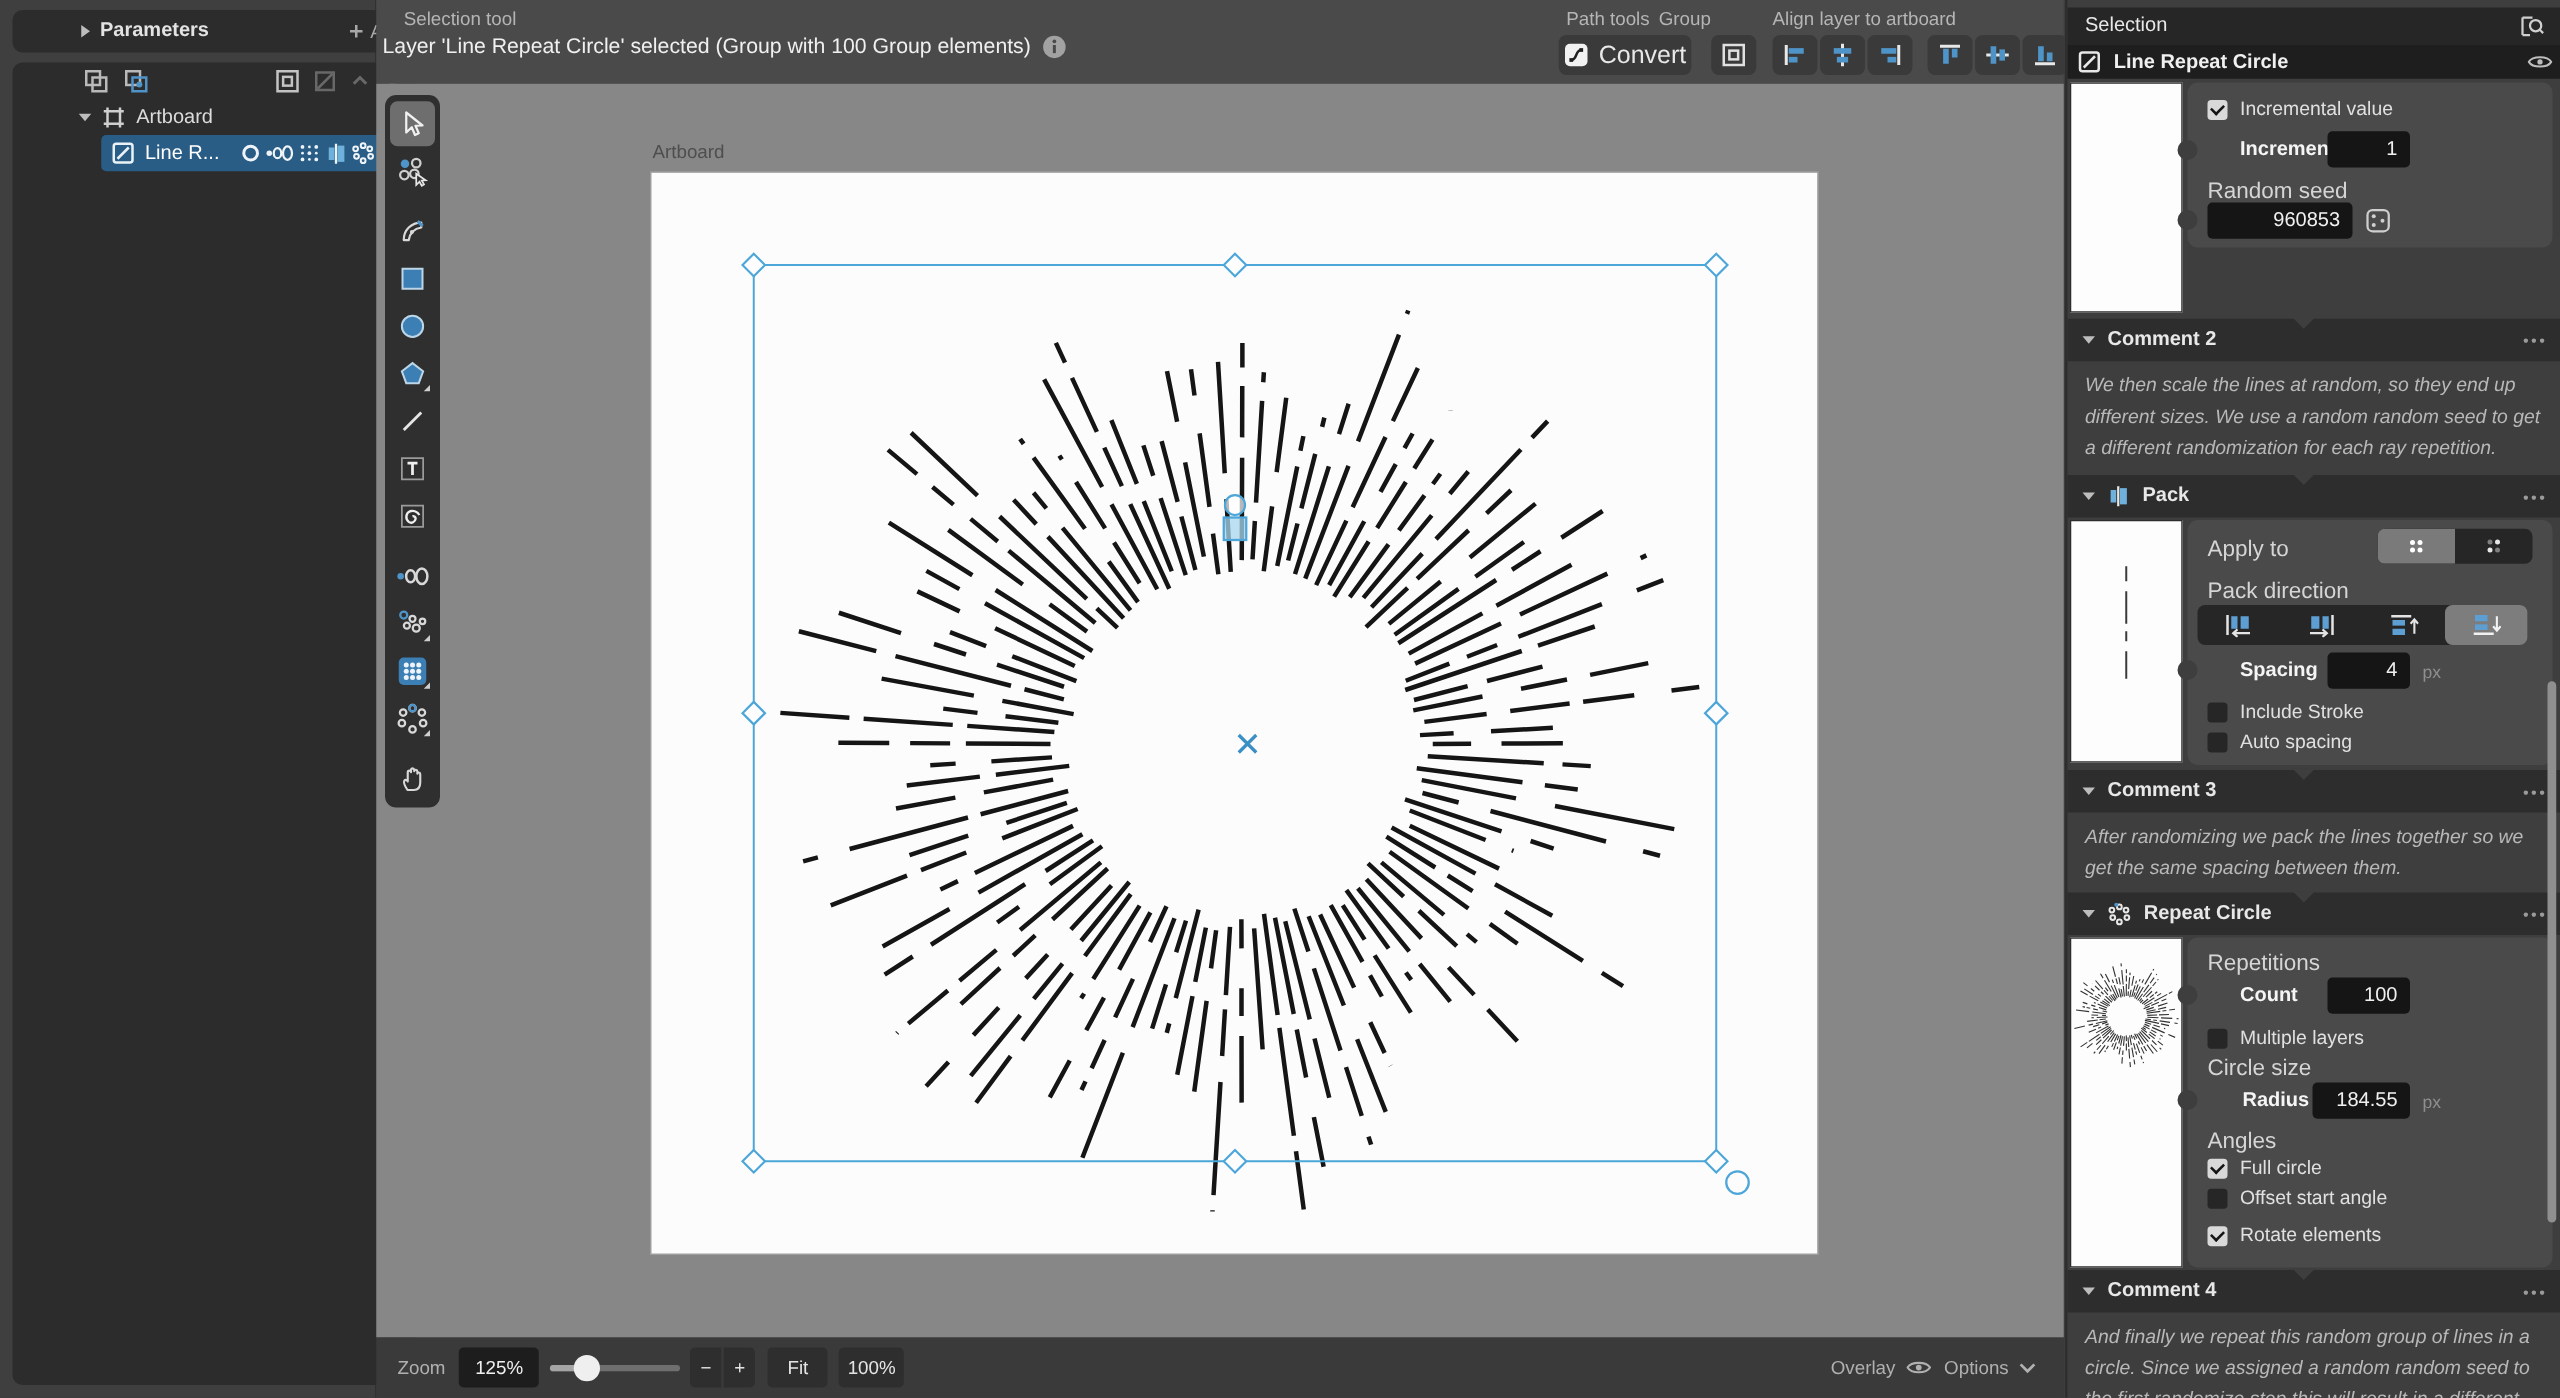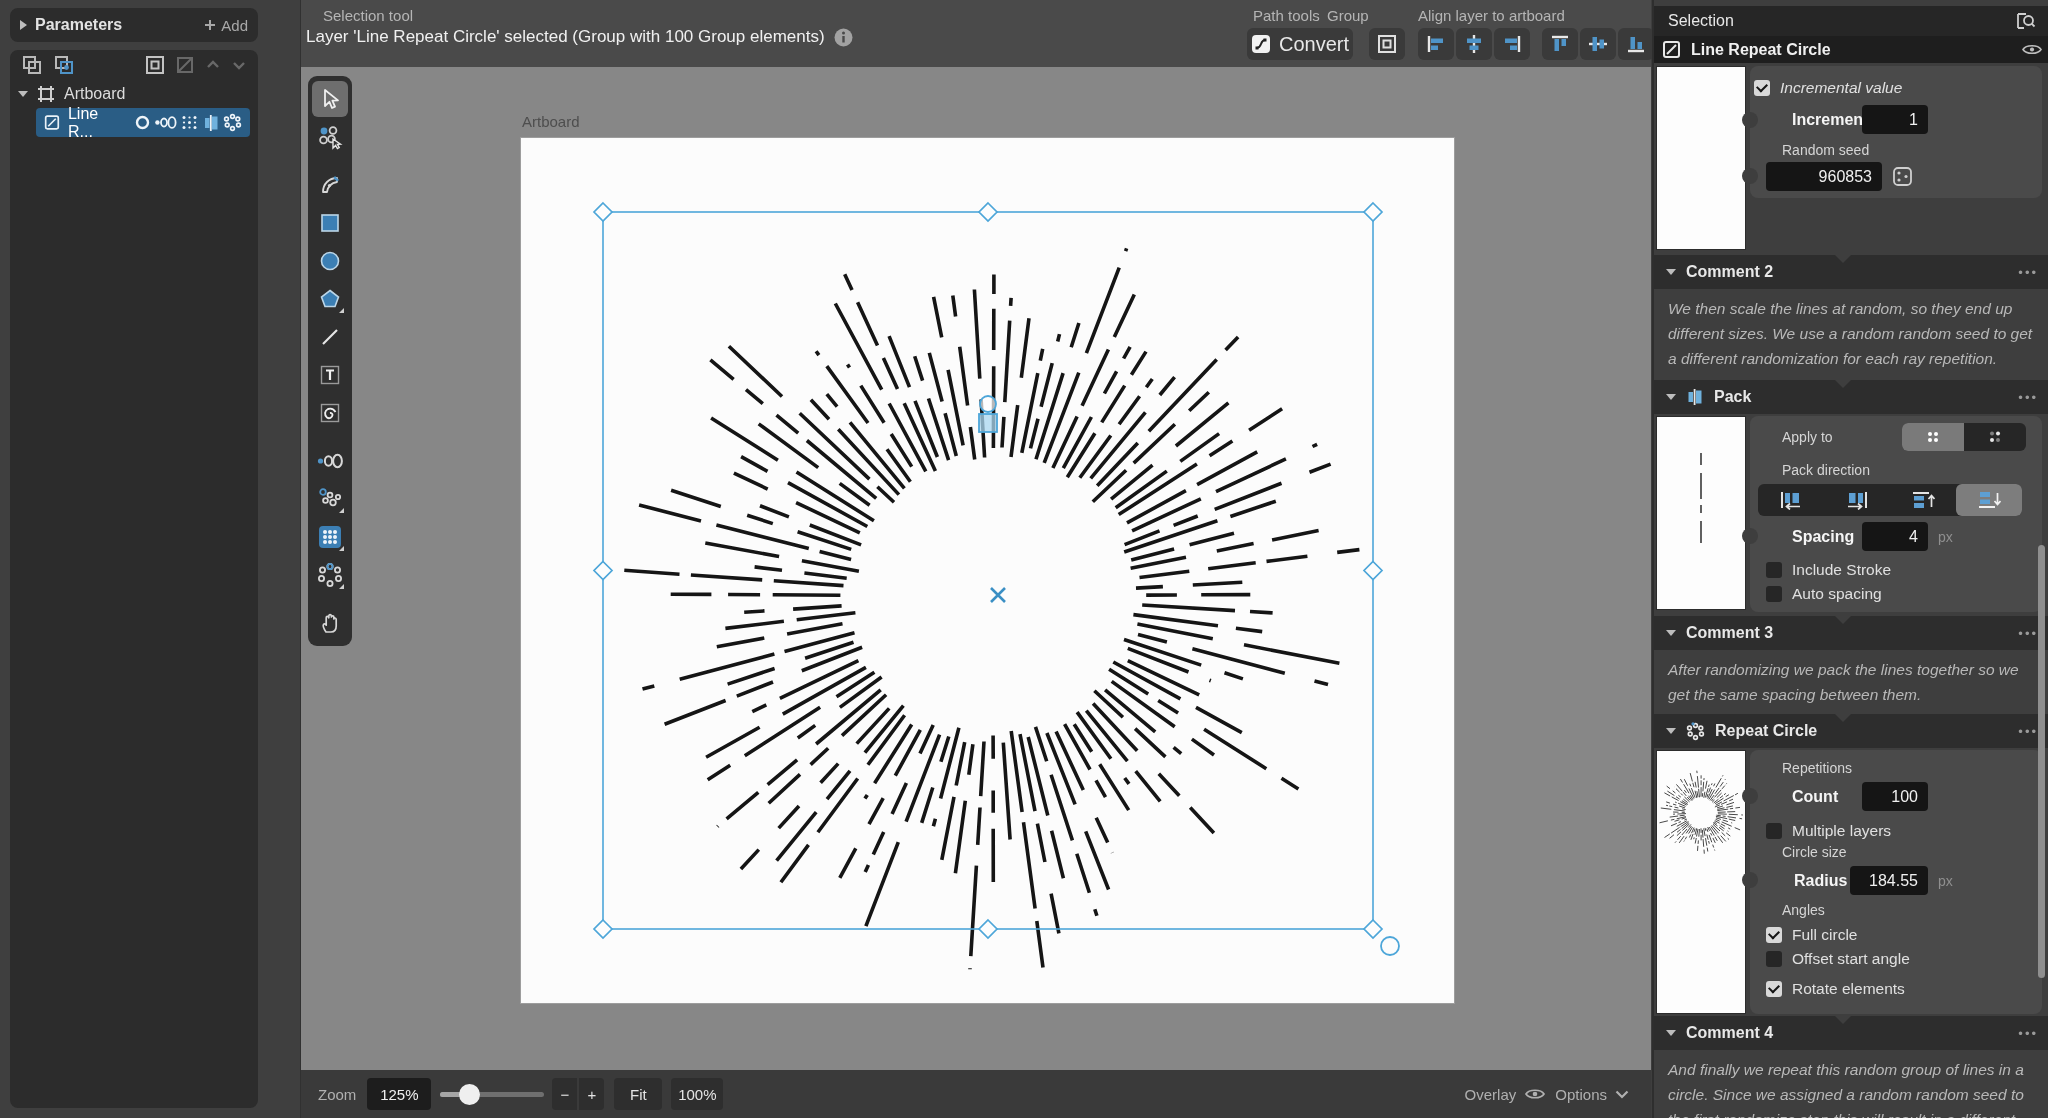--- a/index.html
+++ b/index.html
@@ -4,21 +4,21 @@
 <style>
   html,body{margin:0;padding:0;}
   body{width:2048px;height:1118px;overflow:hidden;background:#3e3e3e;
        font-family:"Liberation Sans",sans-serif;-webkit-font-smoothing:antialiased;}
   #app{position:absolute;inset:0;width:2048px;height:1118px;}
   .abs{position:absolute;}
   svg{display:block;}
 
   
   #left-sidebar{left:0;top:0;width:300px;height:1118px;background:#3f3f3f;border-right:1px solid #313131;}
-  .lpanel{position:absolute;left:10px;width:248px;background:#2c2c2c;border-radius:8px;}
+  .lpanel{position:absolute;left:10px;width:278px;background:#2c2c2c;border-radius:8px;padding-left:45px;}
   .lpanel-header{display:flex;align-items:center;gap:8px;height:34px;padding:0 10px;color:#e3e3e3;font-size:16px;font-weight:bold;}
   .tri{width:0;height:0;display:inline-block;}
   .tri.right{border-left:7px solid #bdbdbd;border-top:5px solid transparent;border-bottom:5px solid transparent;}
   .tri.down{border-top:7px solid #bdbdbd;border-left:5px solid transparent;border-right:5px solid transparent;}
   .add-btn{margin-left:auto;color:#a8a8a8;font-weight:normal;font-size:15px;display:flex;align-items:center;gap:5px;}
   .layers-toolbar{display:flex;align-items:center;height:30px;padding:0 10px;gap:8px;}
   .lt-spacer{flex:1;}
   .tree-row{display:flex;align-items:center;height:28px;padding:0 8px;color:#dcdcdc;font-size:16px;gap:8px;}
   .layer-row-selected{margin-left:26px;margin-right:8px;background:#2a5d85;border-radius:4px;color:#fff;height:29px;}
   .badges{display:flex;align-items:center;gap:3px;margin-left:8px;}
@@ -44,21 +44,21 @@
   .bb-btn{background:#2e2e2e;border-radius:4px;color:#e4e4e4;display:flex;align-items:center;justify-content:center;font-size:15px;}
 
   
   #right-panel{left:1652px;top:0;width:396px;height:1118px;background:#3e3e3e;border-left:2px solid #2e2e2e;}
   .rp-header{position:absolute;left:0;width:396px;height:34px;background:#2d2d2d;display:flex;align-items:center;gap:10px;padding:0 12px;box-sizing:border-box;color:#e8e8e8;font-size:16px;font-weight:bold;}
   .rp-header .dots{margin-left:auto;color:#9a9a9a;font-weight:normal;letter-spacing:2px;font-size:13px;}
   .rp-header::before{content:"";position:absolute;left:180px;top:-1px;border-left:9px solid transparent;border-right:9px solid transparent;border-top:9px solid #3e3e3e;}
   .comment-text{position:absolute;left:14px;width:368px;color:#b8b8b8;font-size:15.5px;font-style:italic;line-height:25px;}
   .thumb{position:absolute;left:2px;width:90px;background:#fdfdfd;border:1px solid #2c2c2c;box-sizing:border-box;}
   .pblock{position:absolute;left:96px;width:292px;background:#4a4a4a;border-radius:8px;box-sizing:border-box;}
-  .plabel{color:#d5d5d5;font-size:14px;margin-left:16px;}
+  .plabel{color:#d5d5d5;font-size:18px;}
   .pbold{color:#f5f5f5;font-size:16px;font-weight:bold;}
   .pfield{background:#151515;border-radius:4px;color:#f0f0f0;font-size:16px;display:flex;align-items:center;justify-content:flex-end;padding-right:10px;box-sizing:border-box;}
   .punit{color:#8f8f8f;font-size:14px;}
   .sock{position:absolute;left:-8px;width:16px;height:16px;border-radius:50%;background:#3e3e3e;}
   .cb{width:16px;height:16px;border-radius:3px;background:#262626;display:inline-block;position:relative;flex:none;}
   .cb.on{background:#d9d9d9;}
   .cb.on::after{content:"";position:absolute;left:3px;top:3px;width:8px;height:5px;border-left:2.5px solid #151515;border-bottom:2.5px solid #151515;transform:rotate(-45deg);}
   .cbrow{position:absolute;display:flex;align-items:center;gap:10px;color:#e0e0e0;font-size:15.5px;}
   .seg{position:absolute;display:flex;border-radius:6px;overflow:hidden;background:#262626;}
   .seg .cell{width:62px;height:28px;display:flex;align-items:center;justify-content:center;}
@@ -440,21 +440,21 @@
       </svg>
       <span style="color:#f0f0f0;font-size:16px;font-weight:bold;">Line Repeat Circle</span>
       <svg width="20" height="13" viewBox="0 0 20 13" style="margin-left:auto;">
         <path d="M1 6.5 C4 1.5 16 1.5 19 6.5 C16 11.5 4 11.5 1 6.5 Z" fill="none" stroke="#bdbdbd" stroke-width="1.6"></path>
         <circle cx="10" cy="6.5" r="2.1" fill="#bdbdbd"></circle>
       </svg>
     </div>
 
     <div class="thumb" style="top:66px;height:184px;"></div>
     <div class="pblock" style="top:66px;height:132px;">
-      <div class="cbrow" style="left:4px;top:13px;font-style:italic;">
+      <div class="cbrow" style="left:16px;top:13px;">
         <span class="cb on"></span>
         <span>Incremental value</span>
       </div>
       <div class="abs pbold" style="left:42px;top:45px;">Increment</div>
       <div class="abs pfield" style="left:112px;top:39px;width:66px;height:29px;">1</div>
       <span class="sock" style="top:46px;"></span>
       <div class="abs plabel" style="left:16px;top:76px;">Random seed</div>
       <div class="abs pfield" style="left:16px;top:96px;width:116px;height:29px;">960853</div>
       <svg class="abs" style="left:142px;top:100px;" width="21" height="21" viewBox="0 0 21 21">
         <rect x="2" y="2" width="17" height="17" rx="4" fill="none" stroke="#cfcfcf" stroke-width="1.8"></rect>

